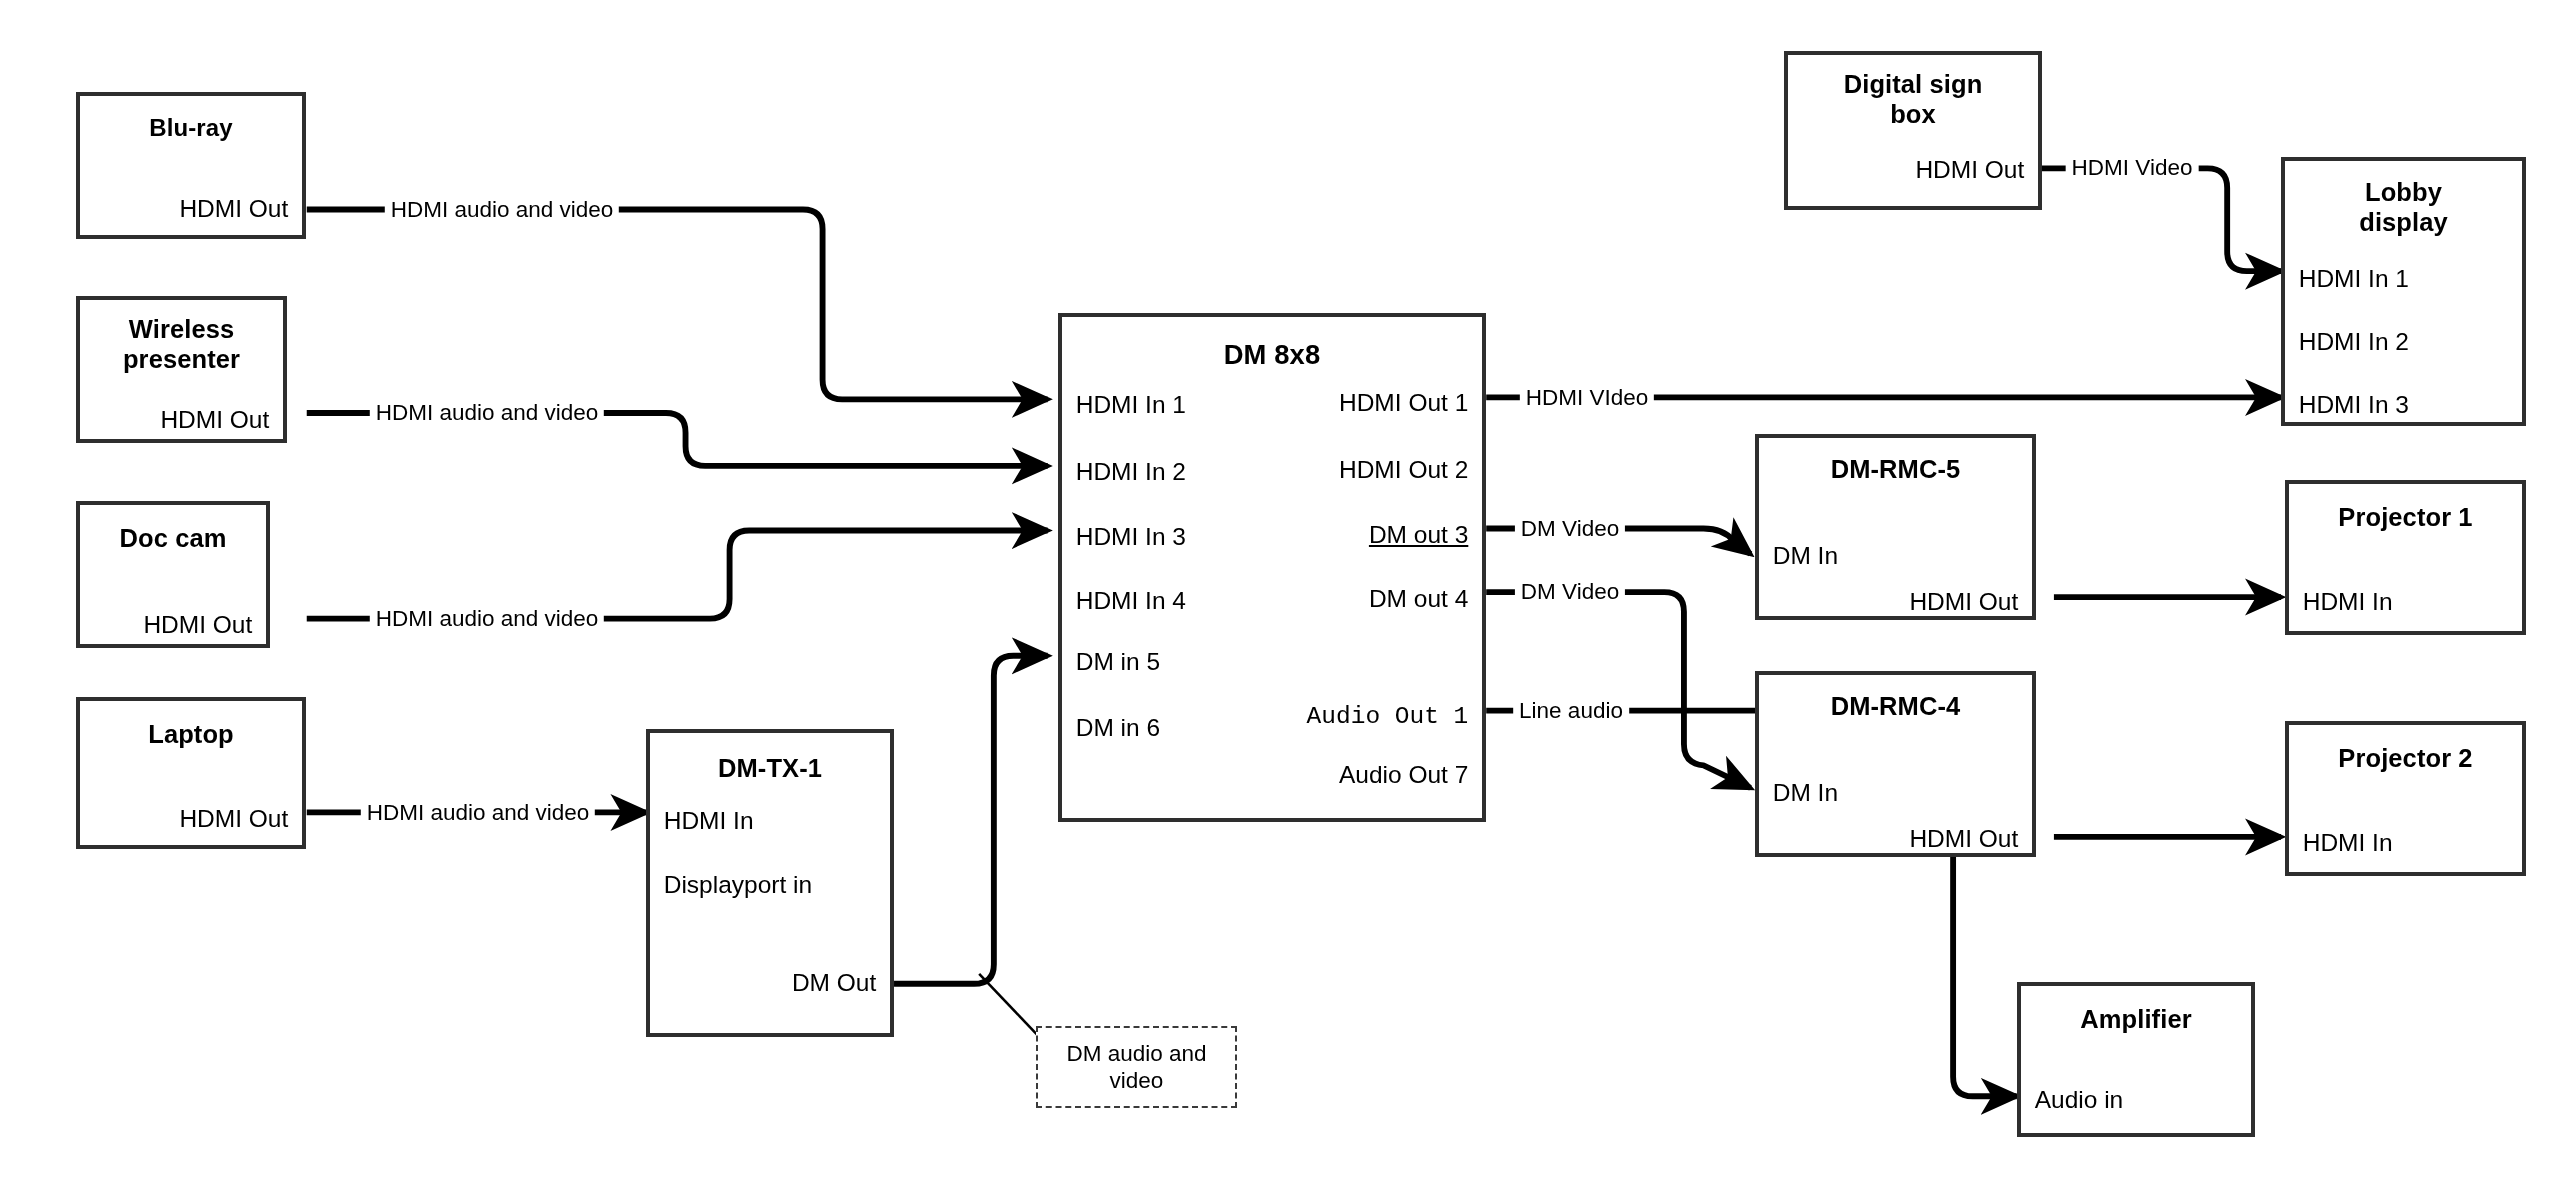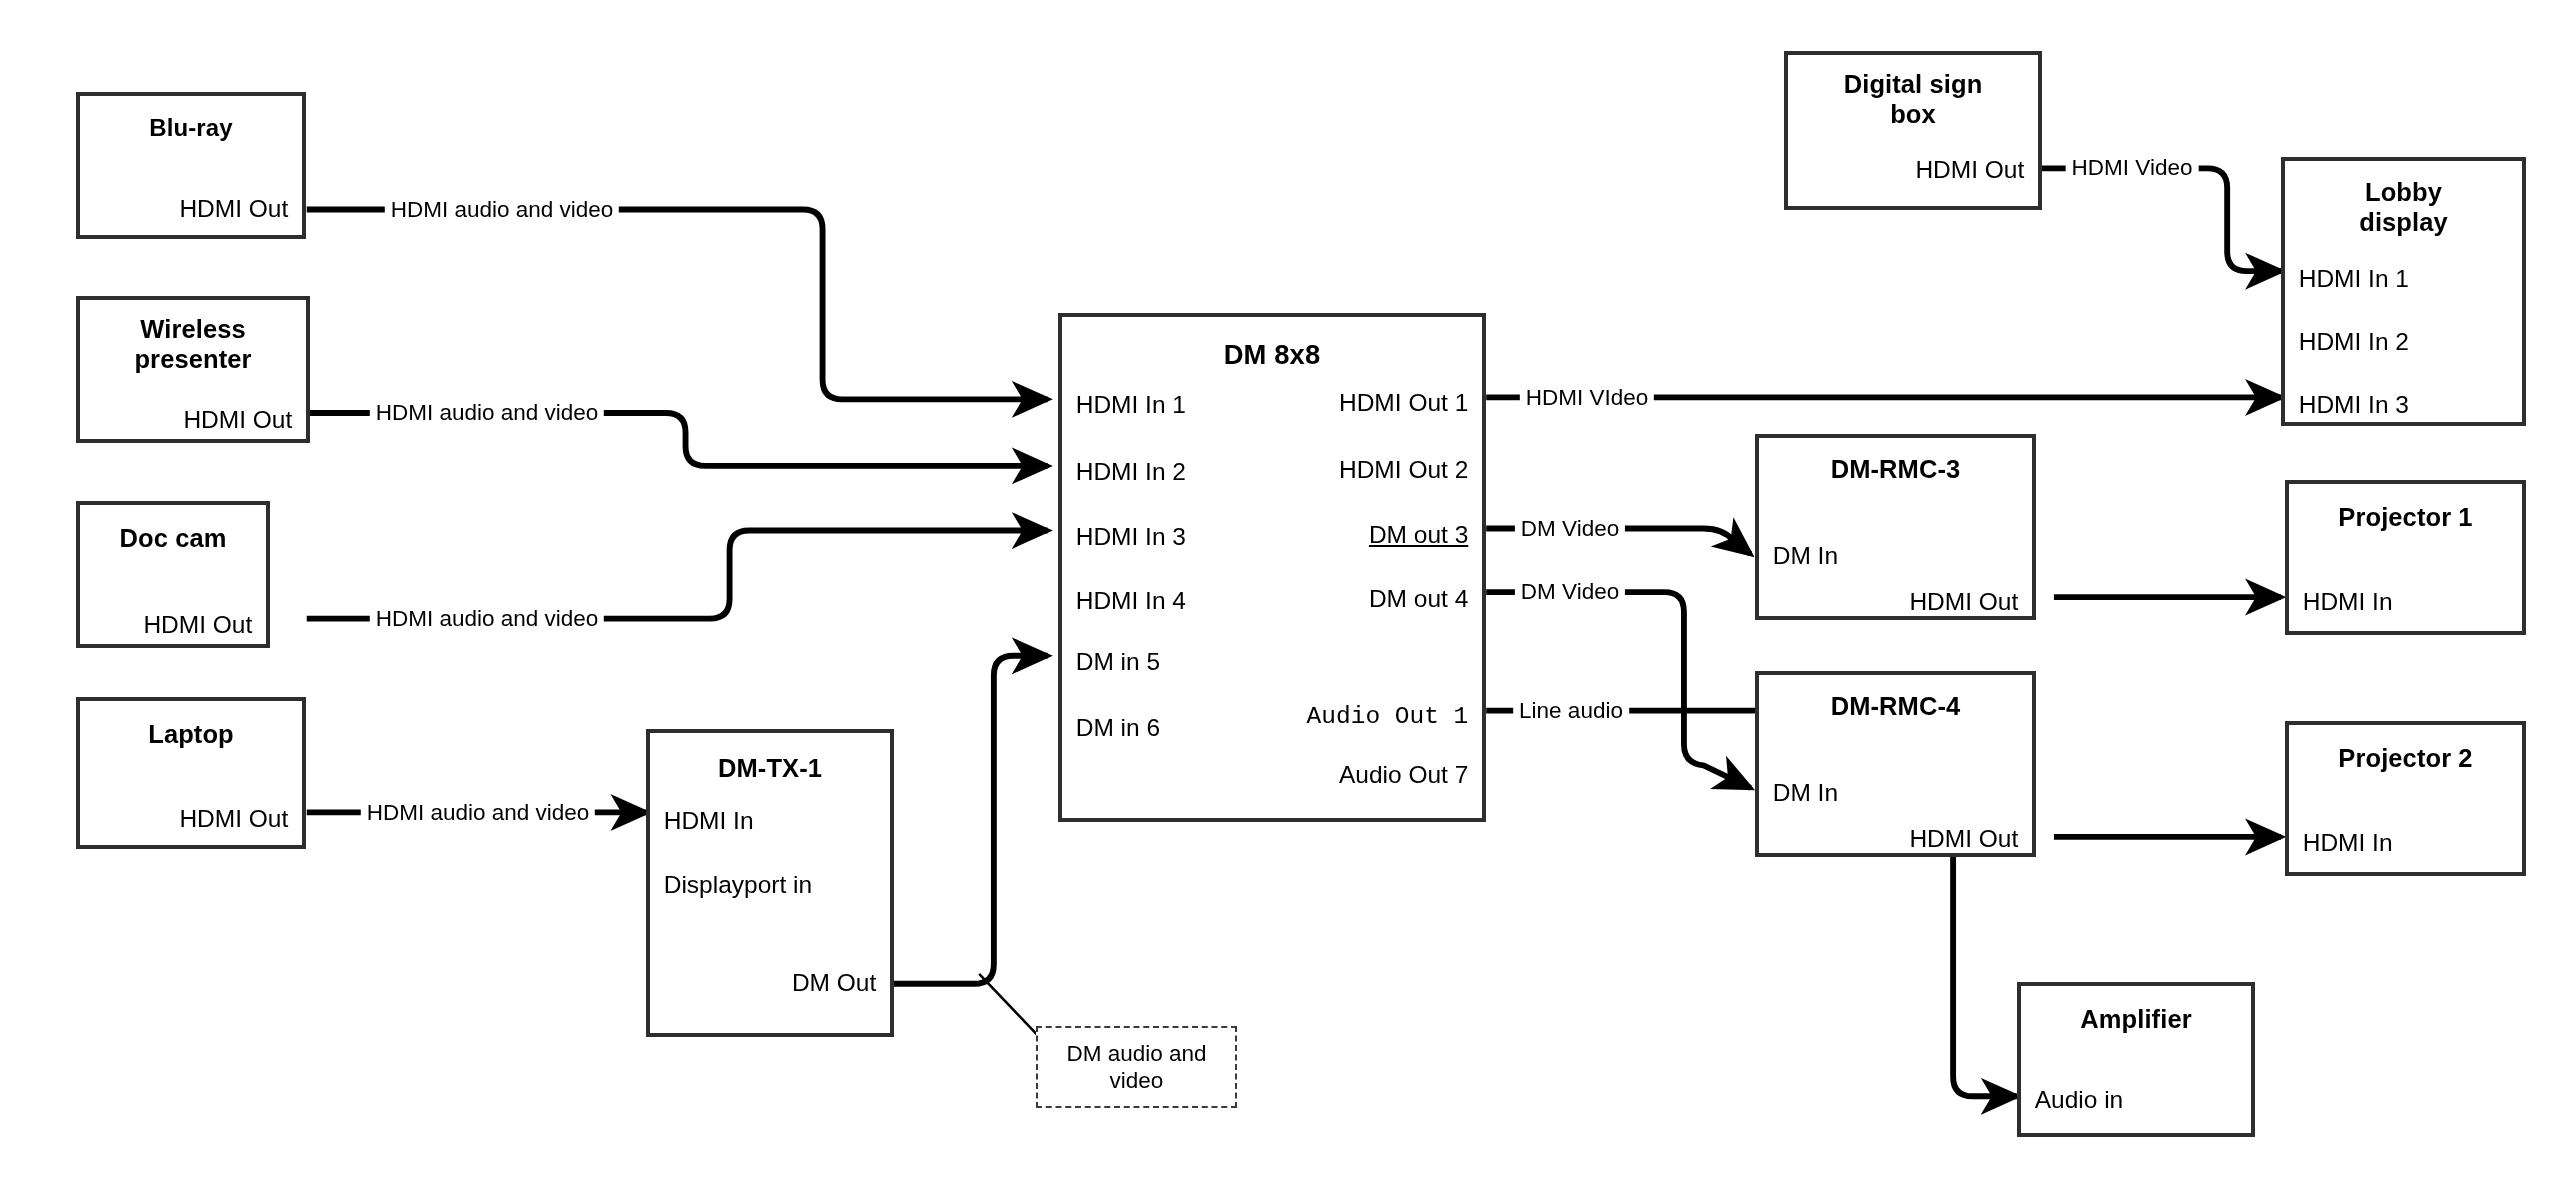--- a/index.html
+++ b/index.html
@@ -120,21 +120,21 @@
     </g>
 
     <path d="M 1000 995 L 1062 1060" fill="none" stroke="#000000" stroke-width="2.6"></path>
   </svg>
 
   <div class="node" style="left:76px; top:92px; width:230px; height:147px;">
     <div class="node-title" style="top:17.6px; font-size:24px;">Blu-ray</div>
     <div class="port right" style="right:13.7px; top:101px; font-size:24.5px;">HDMI Out</div>
   </div>
 
-  <div class="node" style="left:76px; top:296px; width:234px; height:147px;">
+  <div class="node" style="left:76px; top:296px; width:211px; height:147px;">
     <div class="node-title" style="top:13.7px; font-size:25.5px; padding:0 25.5px;">Wireless presenter</div>
     <div class="port right" style="right:13.7px; top:108px; font-size:24.5px;">HDMI Out</div>
   </div>
 
   <div class="node" style="left:76px; top:501px; width:194px; height:147px;text-decoration:underline;">
     <div class="node-title" style="top:17.6px; font-size:25.5px;">Doc cam</div>
     <div class="port right" style="right:13.7px; top:108px; font-size:24.5px;">HDMI Out</div>
   </div>
 
   <div class="node" style="left:76px; top:697px; width:230px; height:152px;">
@@ -173,21 +173,21 @@
   </div>
 
   <div class="node" style="left:2281px; top:157px; width:245px; height:269px;">
     <div class="node-title" style="top:15.7px; font-size:25.5px; padding:0 51px;">Lobby display</div>
     <div class="port left" style="left:13.7px; top:106px; font-size:24.5px;">HDMI In 1</div>
     <div class="port left" style="left:13.7px; top:169px; font-size:24.5px;">HDMI In 2</div>
     <div class="port left" style="left:13.7px; top:232px; font-size:24.5px;">HDMI In 3</div>
   </div>
 
   <div class="node" style="left:1755px; top:434px; width:281px; height:186px;">
-    <div class="node-title" style="top:15.7px; font-size:25.5px;">DM-RMC-3</div>
+    <div class="node-title" style="top:15.7px; font-size:25.5px;">DM-RMC-5</div>
     <div class="port left" style="left:13.7px; top:106px; font-size:24.5px;">DM In</div>
     <div class="port right" style="right:13.7px; top:152px; font-size:24.5px;">HDMI Out</div>
   </div>
 
   <div class="node" style="left:1755px; top:671px; width:281px; height:186px;">
     <div class="node-title" style="top:15.7px; font-size:25.5px;">DM-RMC-4</div>
     <div class="port left" style="left:13.7px; top:106px; font-size:24.5px;">DM In</div>
     <div class="port right" style="right:13.7px; top:152px; font-size:24.5px;">HDMI Out</div>
   </div>
 

